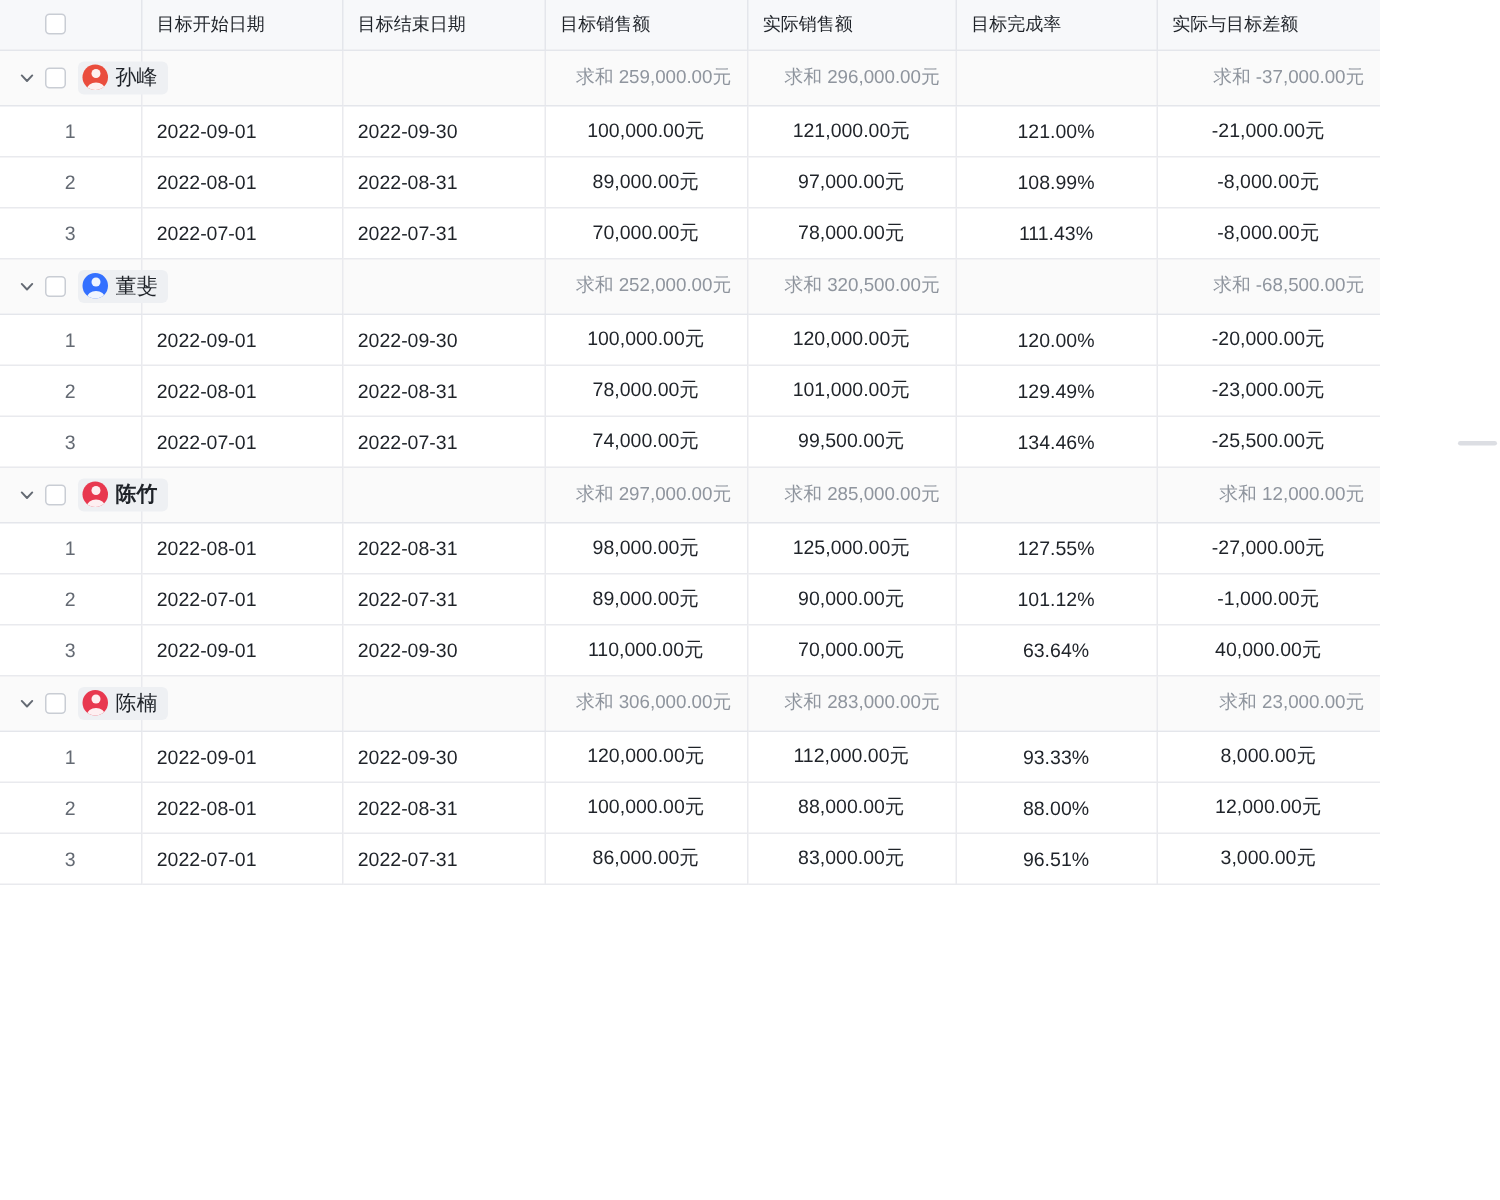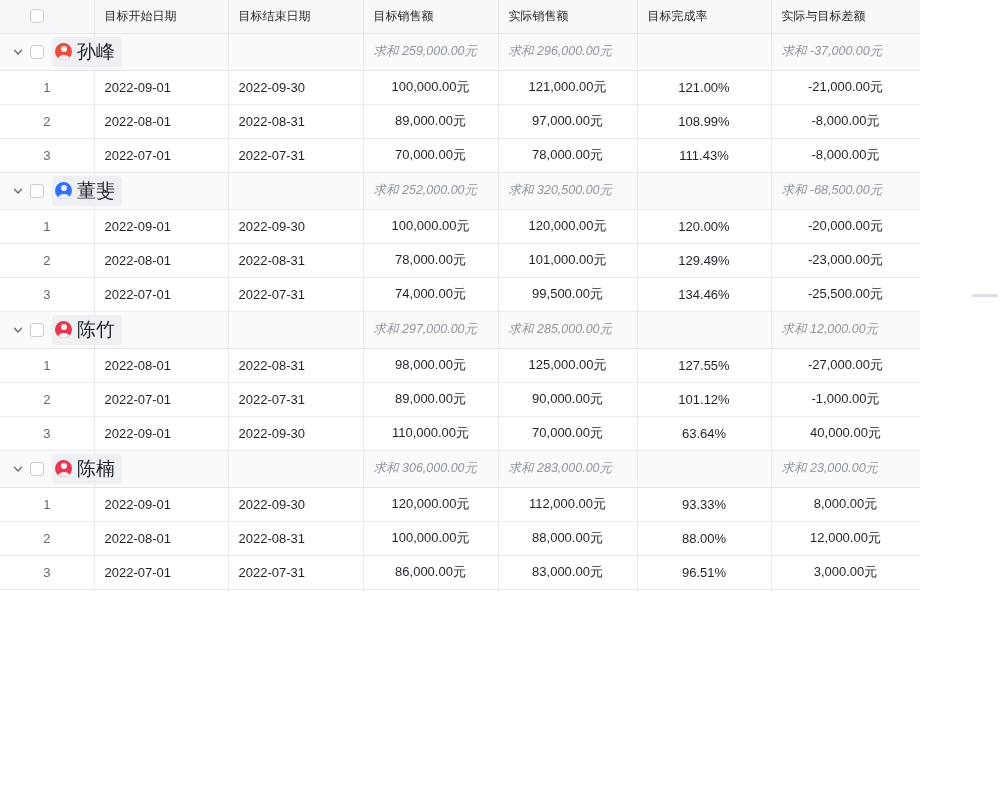--- a/index.html
+++ b/index.html
@@ -56,22 +56,21 @@
     background: #ffffff;
   }
   tr.group td {
     background: #fafafa;
     height: 37px;
     border-bottom: 1px solid #e4e6eb;
   }
   tr.group td.sum {
     color: #8f959e;
     font-size: 12.5px;
-    text-align: left;
-    font-style: italic;
+    text-align: right;
   }
   td.num { text-align: center; }
   td.idx {
     text-align: center;
     color: #646a73;
     padding: 0;
   }
   td.date { text-align: left; }
 
   
@@ -101,21 +100,21 @@
   }
   .caret svg { display: block; }
   .grp-chk { margin-right: 8px; }
   .person {
     display: inline-flex;
     align-items: center;
     gap: 5px;
     background: #eef0f3;
     border-radius: 4px;
     padding: 2px 7px 2px 3px;
-    font-size: 19px;
+    font-size: 14px;
     color: #1f2329;
   }
   .avatar {
     width: 17px; height: 17px;
     border-radius: 50%;
     display: inline-block;
     flex: 0 0 auto;
     position: relative;
     overflow: hidden;
   }
@@ -317,21 +316,21 @@
         <tr>
           <td class="idx">3</td>
           <td class="date">2022-07-01</td>
           <td class="date">2022-07-31</td>
           <td class="num">74,000.00元</td>
           <td class="num">99,500.00元</td>
           <td class="num">134.46%</td>
           <td class="num">-25,500.00元</td>
         </tr>
         <tr class="group">
-          <td style="padding:0;">
+          <td style="padding:0;font-weight:bold;">
             <div class="check-cell">
               <span class="caret">
                 <svg width="12" height="12" viewBox="0 0 12 12">
                   <path d="M2.5 4.3 L6 8 L9.5 4.3" fill="none" stroke="#646a73" stroke-width="1.3" stroke-linecap="round" stroke-linejoin="round"></path>
                 </svg>
               </span>
               <span class="chk grp-chk"></span>
               <span class="person">
                 <span class="avatar" style="background:#e8384f"></span>
                 <span>陈竹</span>

